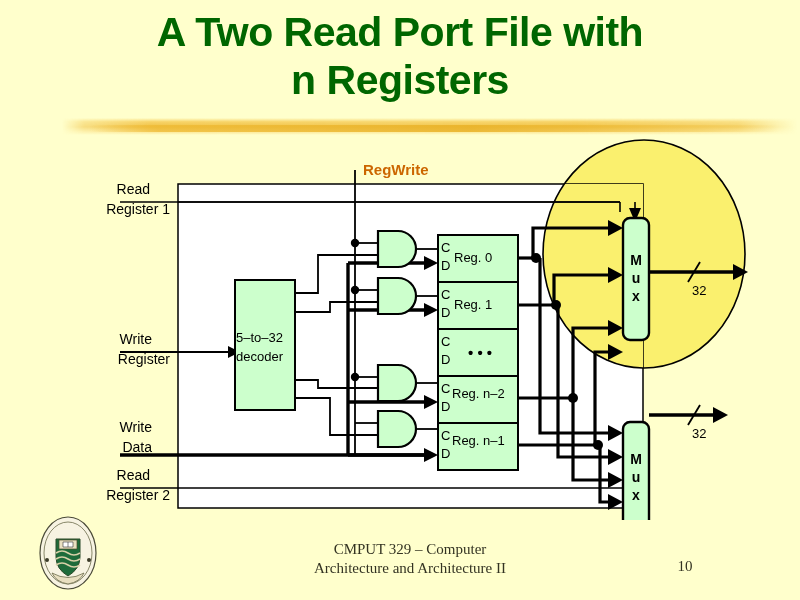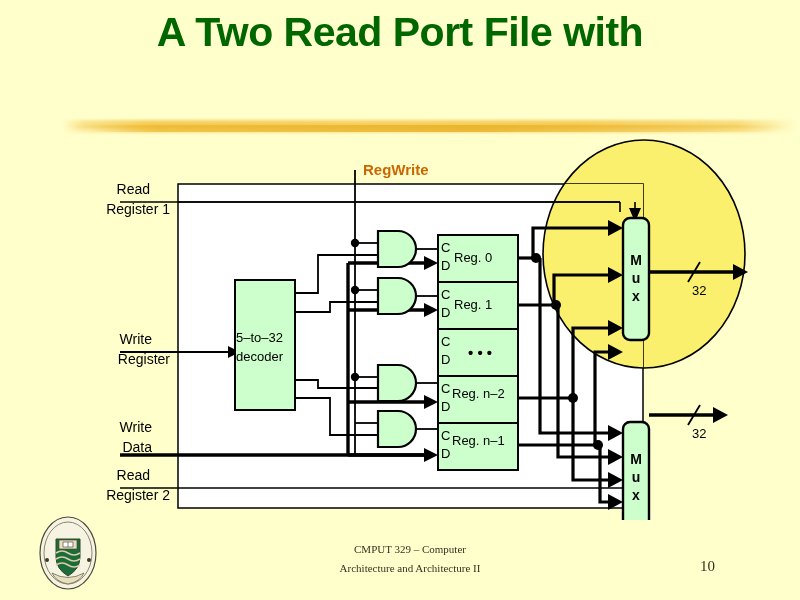--- a/index.html
+++ b/index.html
@@ -48,37 +48,38 @@
   }
 
   
   #diagram{position:absolute;left:0;top:130px;width:800px;height:390px;}
 
   
   .footer-text{
     position:absolute;left:200px;top:540px;width:420px;
     text-align:center;color:#333322;
     font-family:"Liberation Serif", serif;
-    font-size:11px;line-height:19px;
+    font-size:15px;line-height:19px;
   }
   .page-num{
     position:absolute;left:655px;top:558px;width:60px;
-    text-align:right;color:#333322;
+    text-align:center;color:#333322;
     font-family:"Liberation Serif", serif;
     font-size:15px;
   }
   .logo{position:absolute;left:38px;top:515px;width:60px;height:76px;}
 </style>
 </head>
 <body>
 
 <div id="slide">
 
   <div class="title">
     <div>A Two Read Port File with</div>
+    <div>n Registers</div>
   </div>
 
   <div class="band"></div>
   <div class="band2"></div>
 
   <svg id="diagram" viewBox="0 0 800 390">
 
     <ellipse cx="644" cy="124" rx="101" ry="114" fill="#FAF06E" stroke="#000000" stroke-width="1.6"></ellipse>
 
     <rect x="178" y="54" width="465" height="324" fill="#FFFFFF" stroke="#000000" stroke-width="1.5"></rect>

